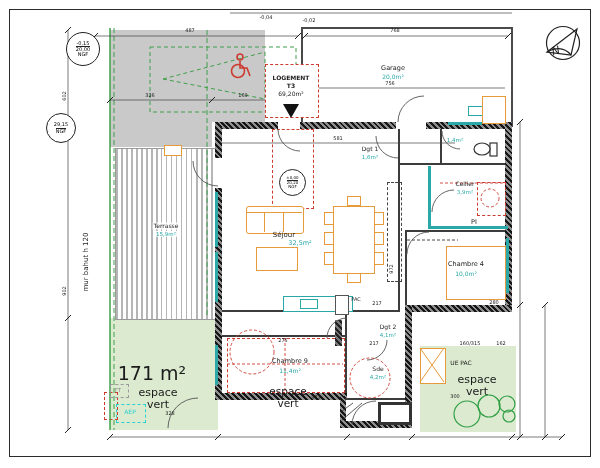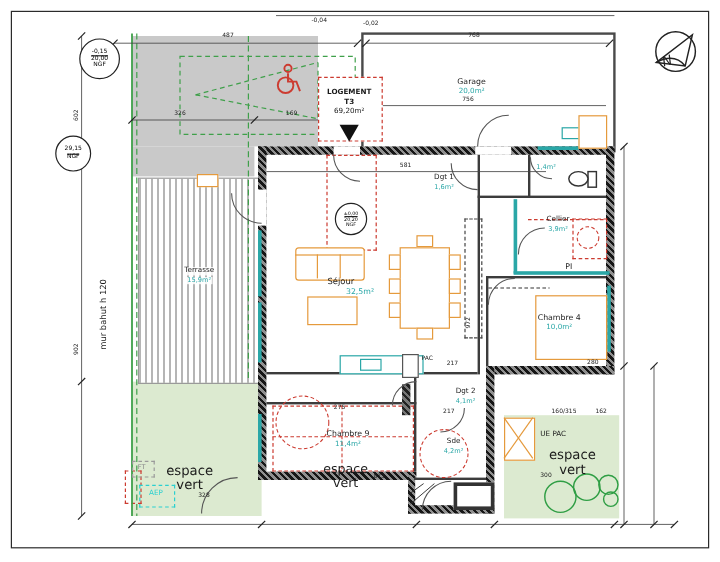--- a/index.html
+++ b/index.html
@@ -266,20 +266,21 @@
   <div class="L area" style="left:388px;top:335px;font-size:5.5px;">4,1m²</div>
 
   <div class="L chip" style="left:166px;top:226px;font-size:6px;">Terrasse</div>
   <div class="L chip area" style="left:166px;top:234px;font-size:5.5px;">15,9m²</div>
 
   <div class="L" style="left:356px;top:300px;font-size:5px;">PAC</div>
   <div class="L" style="left:461px;top:363px;font-size:6px;">UE PAC</div>
   <div class="L" style="left:130px;top:412px;font-size:6px;color:#2ad0d0;">AEP</div>
   <div class="L" style="left:118px;top:390px;font-size:5.5px;color:#8a8a8a;">FT</div>
 
+  <div class="L" style="left:152px;top:374px;font-size:19px;">171 m²</div>
   <div class="L" style="left:158px;top:393px;font-size:11px;">espace</div>
   <div class="L" style="left:158px;top:405px;font-size:11px;">vert</div>
   <div class="L dim" style="left:170px;top:414px;">328</div>
 
   <div class="L" style="left:288px;top:391px;font-size:10.5px;z-index:33;">espace</div>
   <div class="L" style="left:288px;top:403px;font-size:10.5px;z-index:33;">vert</div>
   <div class="L dim" style="left:316px;top:398px;z-index:33;">873</div>
 
   <div class="L" style="left:477px;top:380px;font-size:11px;">espace</div>
   <div class="L" style="left:477px;top:392px;font-size:11px;">vert</div>

